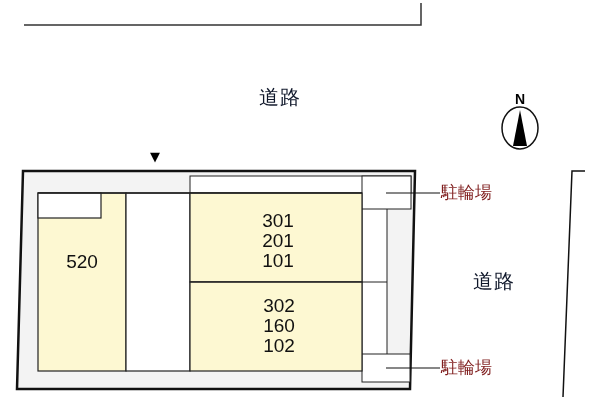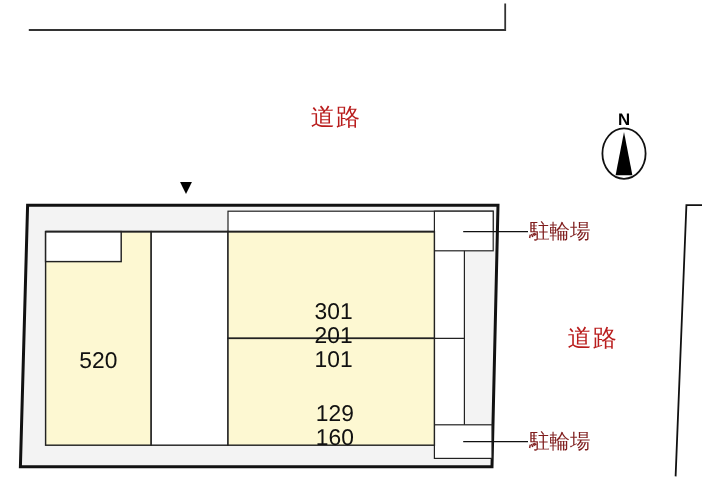--- a/index.html
+++ b/index.html
@@ -1,20 +1,20 @@
 <!DOCTYPE html>
 <html><head>
 <meta charset="utf-8">
 <style>
   html, body { margin: 0; padding: 0; background: #ffffff; }
   body { width: 600px; height: 400px; position: relative; overflow: hidden; font-family: "DejaVu Sans", "Liberation Sans", sans-serif; }
   .abs { position: absolute; }
   svg.layer { position: absolute; left: 0; top: 0; width: 600px; height: 400px; }
-  .road-label { position: absolute; font-size: 20px; color: #b91c1c; letter-spacing: 1px; }
-  .unit-label { position: absolute; font-family: "Liberation Sans", sans-serif; font-size: 19px; line-height: 20px; color: #111; text-align: center; margin-top: 40px; }
+  .road-label { position: absolute; font-size: 20px; color: #0f172a; letter-spacing: 1px; }
+  .unit-label { position: absolute; font-family: "Liberation Sans", sans-serif; font-size: 19px; line-height: 20px; color: #111; text-align: center; }
   .bike-label { position: absolute; font-size: 17px; color: #7f1d1d; }
   .compass-n { position: absolute; font-family: "Liberation Sans", sans-serif; font-weight: bold; font-size: 14px; color: #000; }
 </style>
 </head>
 <body>
 
 <svg class="layer" viewBox="0 0 600 400">
 
   <polyline points="24,25 421,25 421,3" fill="none" stroke="#333" stroke-width="1.5"></polyline>
 
@@ -62,18 +62,19 @@
   <div>520</div>
 </div>
 
 <div class="unit-label" style="left:246px; top:211px; width:64px;">
   <div>301</div>
   <div>201</div>
   <div>101</div>
 </div>
 
 <div class="unit-label" style="left:247px; top:296px; width:64px;">
-  <div>129</div>
+  <div>302</div>
   <div>160</div>
+  <div>102</div>
 </div>
 
 <div class="bike-label" style="left:441px; top:181px;">駐輪場</div>
 <div class="bike-label" style="left:441px; top:356px;">駐輪場</div>
 
 </body></html>

